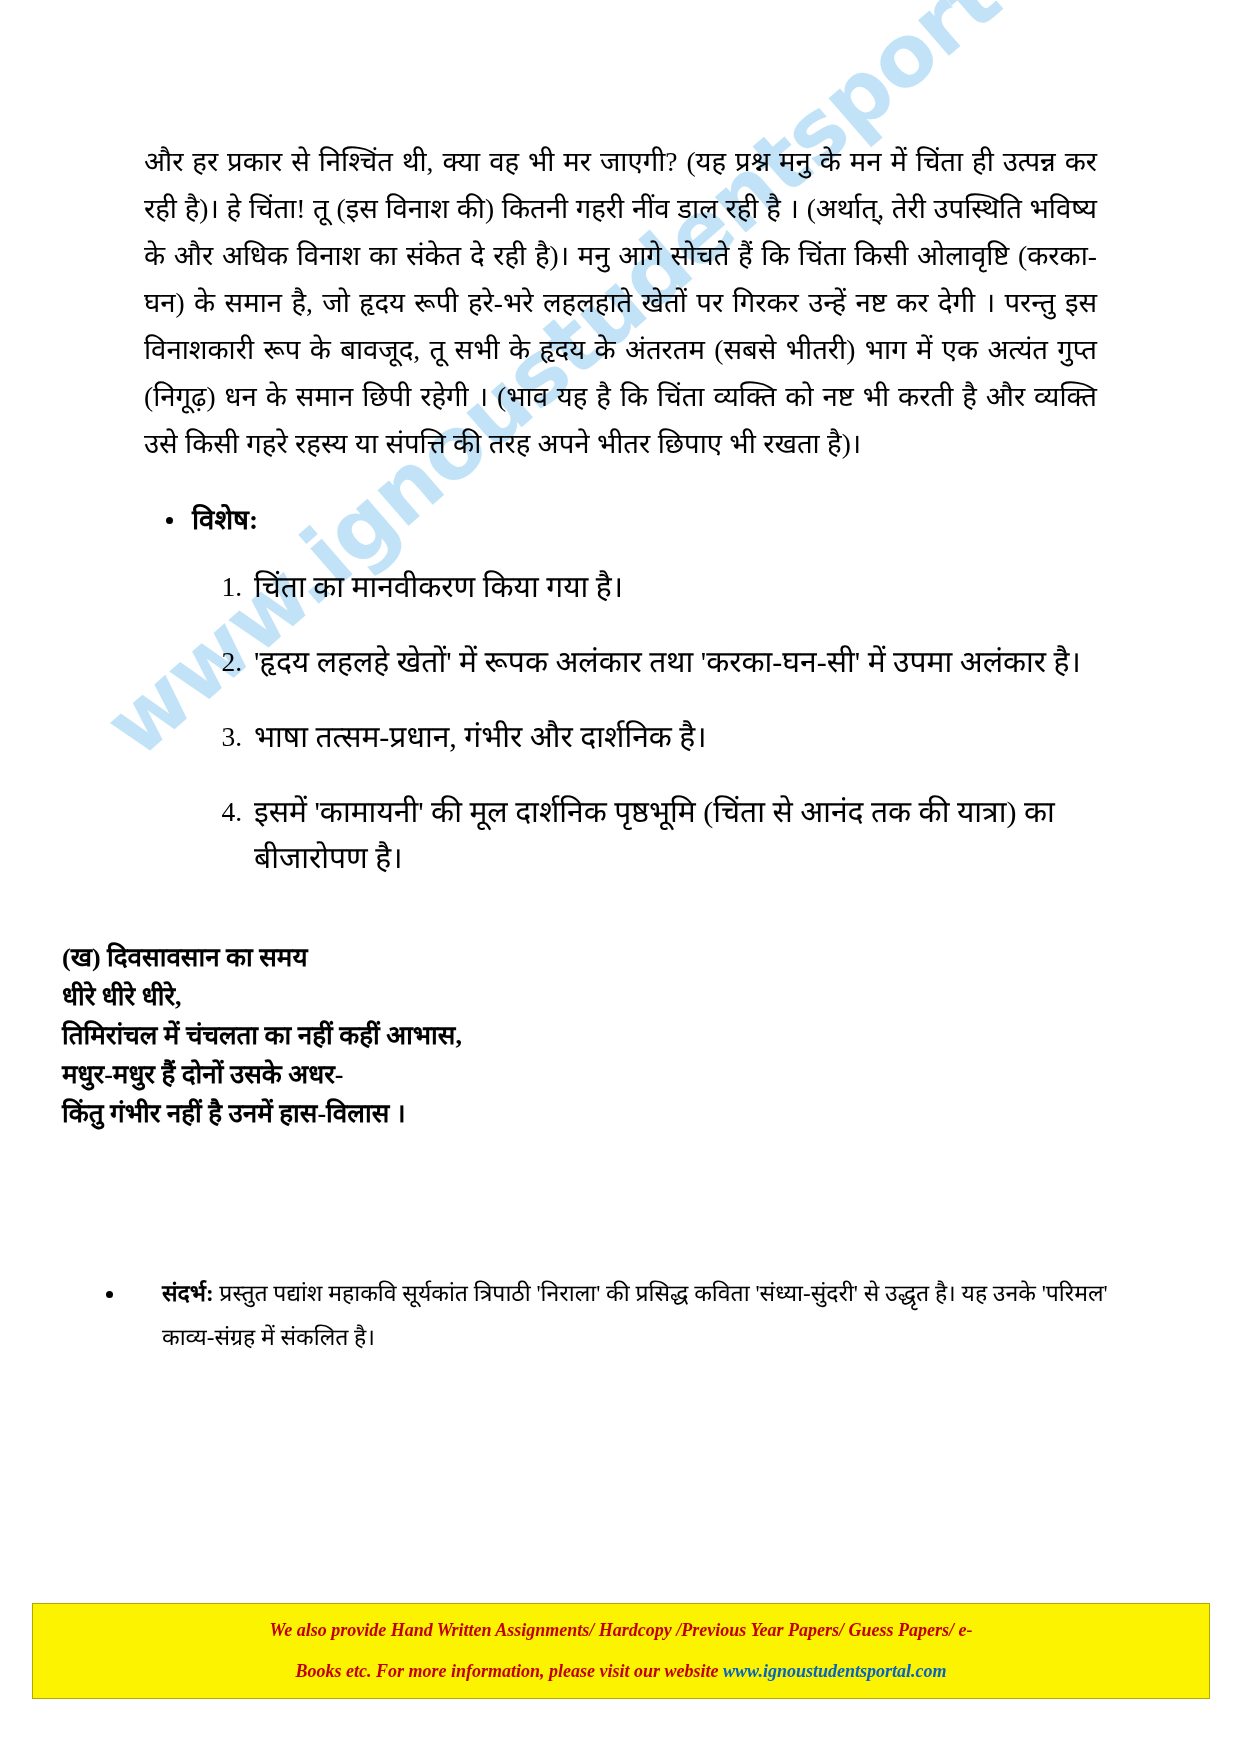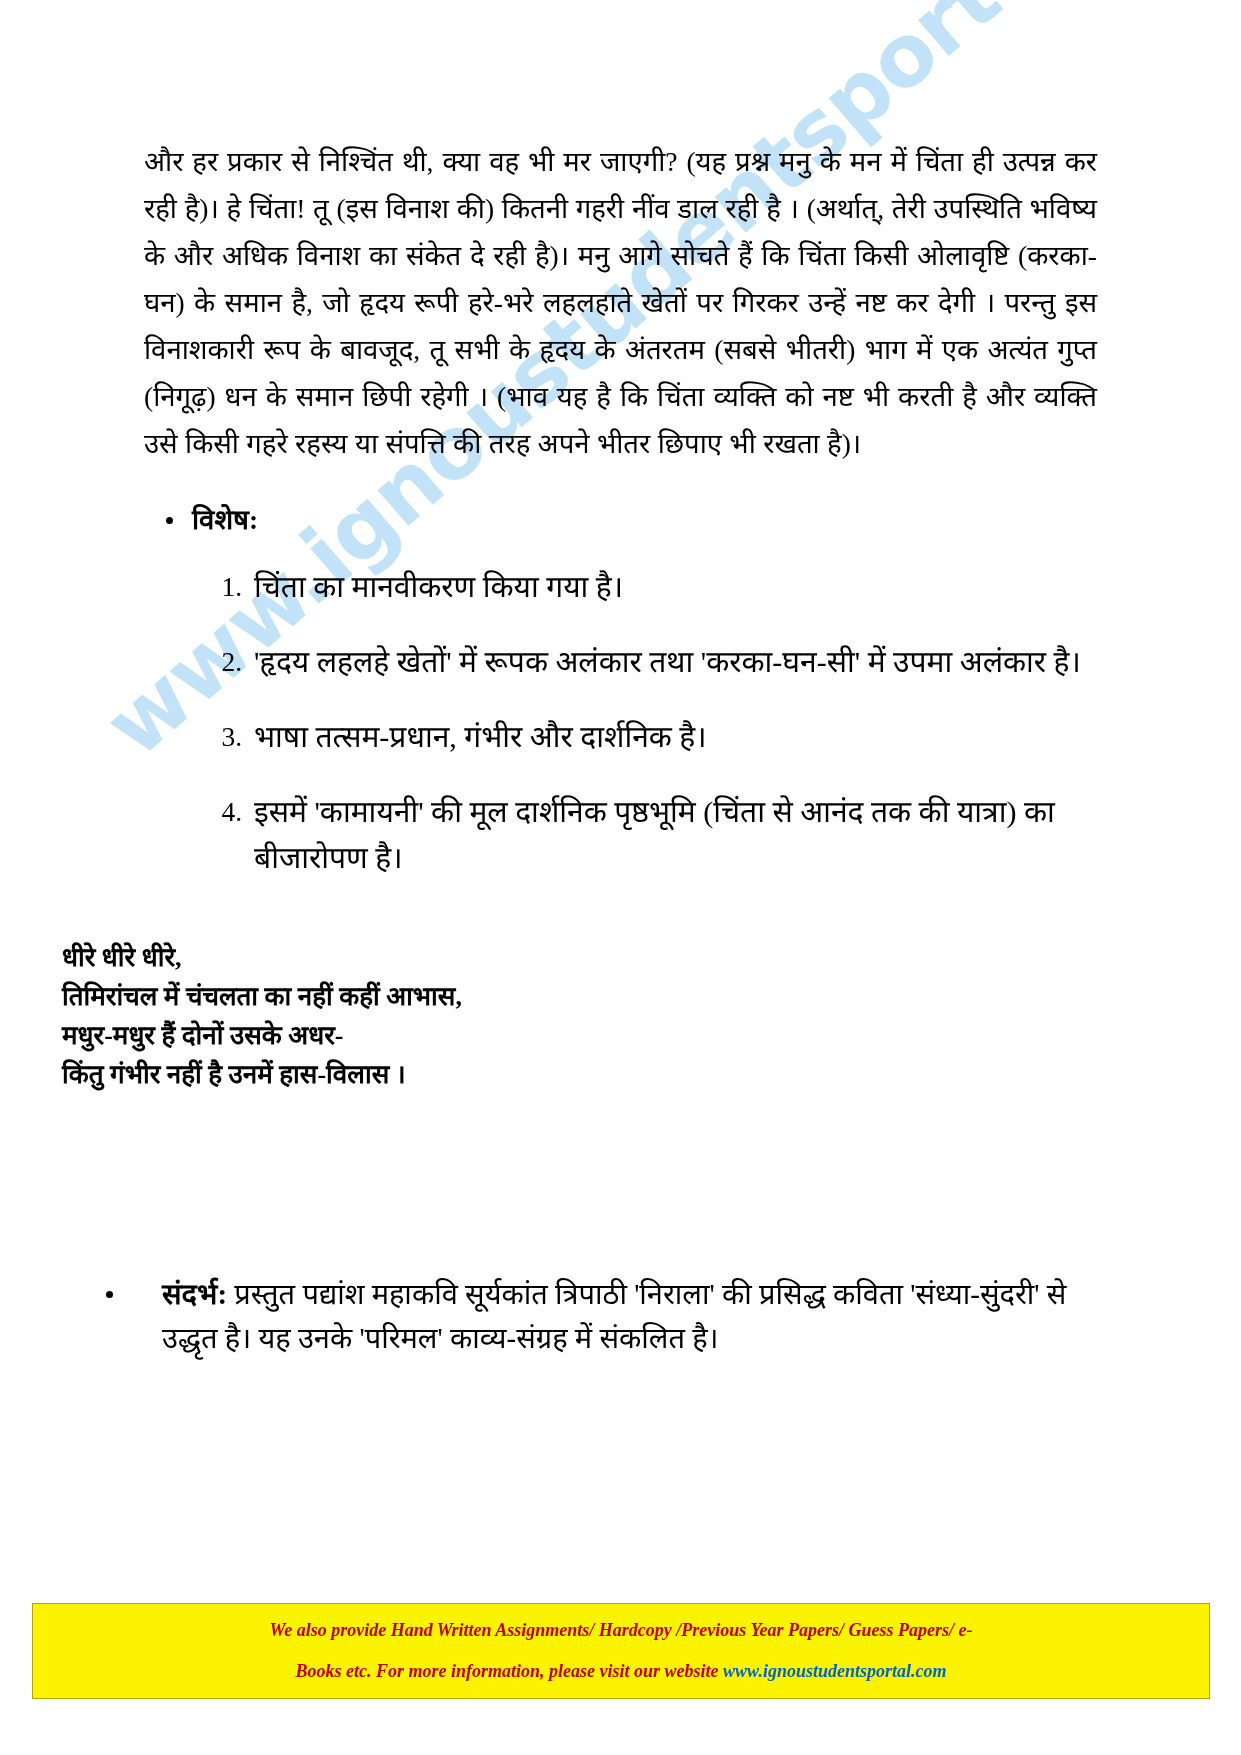--- a/index.html
+++ b/index.html
@@ -137,21 +137,21 @@
     top: 1272px;
     width: 985px;
   }
   ul.refbullets {
     margin: 0;
     padding: 0 0 0 0;
     list-style: none;
   }
   ul.refbullets > li {
     position: relative;
-    font-size: 29px;
+    font-size: 23px;
     line-height: 44px;
     text-align: left;
     padding-left: 34px;
   }
   ul.refbullets > li::before {
     content: "";
     position: absolute;
     left: -22px;
     top: 19px;
     width: 7px;
@@ -215,20 +215,21 @@
     <ol class="numlist">
       <li>चिंता का मानवीकरण किया गया है।</li>
       <li>'हृदय लहलहे खेतों' में रूपक अलंकार तथा 'करका-घन-सी' में उपमा अलंकार है।</li>
       <li>भाषा तत्सम-प्रधान, गंभीर और दार्शनिक है।</li>
       <li>इसमें 'कामायनी' की मूल दार्शनिक पृष्ठभूमि (चिंता से आनंद तक की यात्रा) का बीजारोपण है।</li>
     </ol>
 
   </div>
 
   <div class="poem">
+    <div class="pline">(ख) दिवसावसान का समय</div>
     <div class="pline">धीरे धीरे धीरे,</div>
     <div class="pline">तिमिरांचल में चंचलता का नहीं कहीं आभास,</div>
     <div class="pline">मधुर-मधुर हैं दोनों उसके अधर-</div>
     <div class="pline">किंतु गंभीर नहीं है उनमें हास-विलास ।</div>
   </div>
 
   <div class="refblock">
     <ul class="refbullets">
       <li><span class="refbold">संदर्भ:</span><span> प्रस्तुत पद्यांश महाकवि सूर्यकांत त्रिपाठी 'निराला' की प्रसिद्ध कविता 'संध्या-सुंदरी' से उद्धृत है। यह उनके 'परिमल' काव्य-संग्रह में संकलित है।</span></li>
     </ul>

